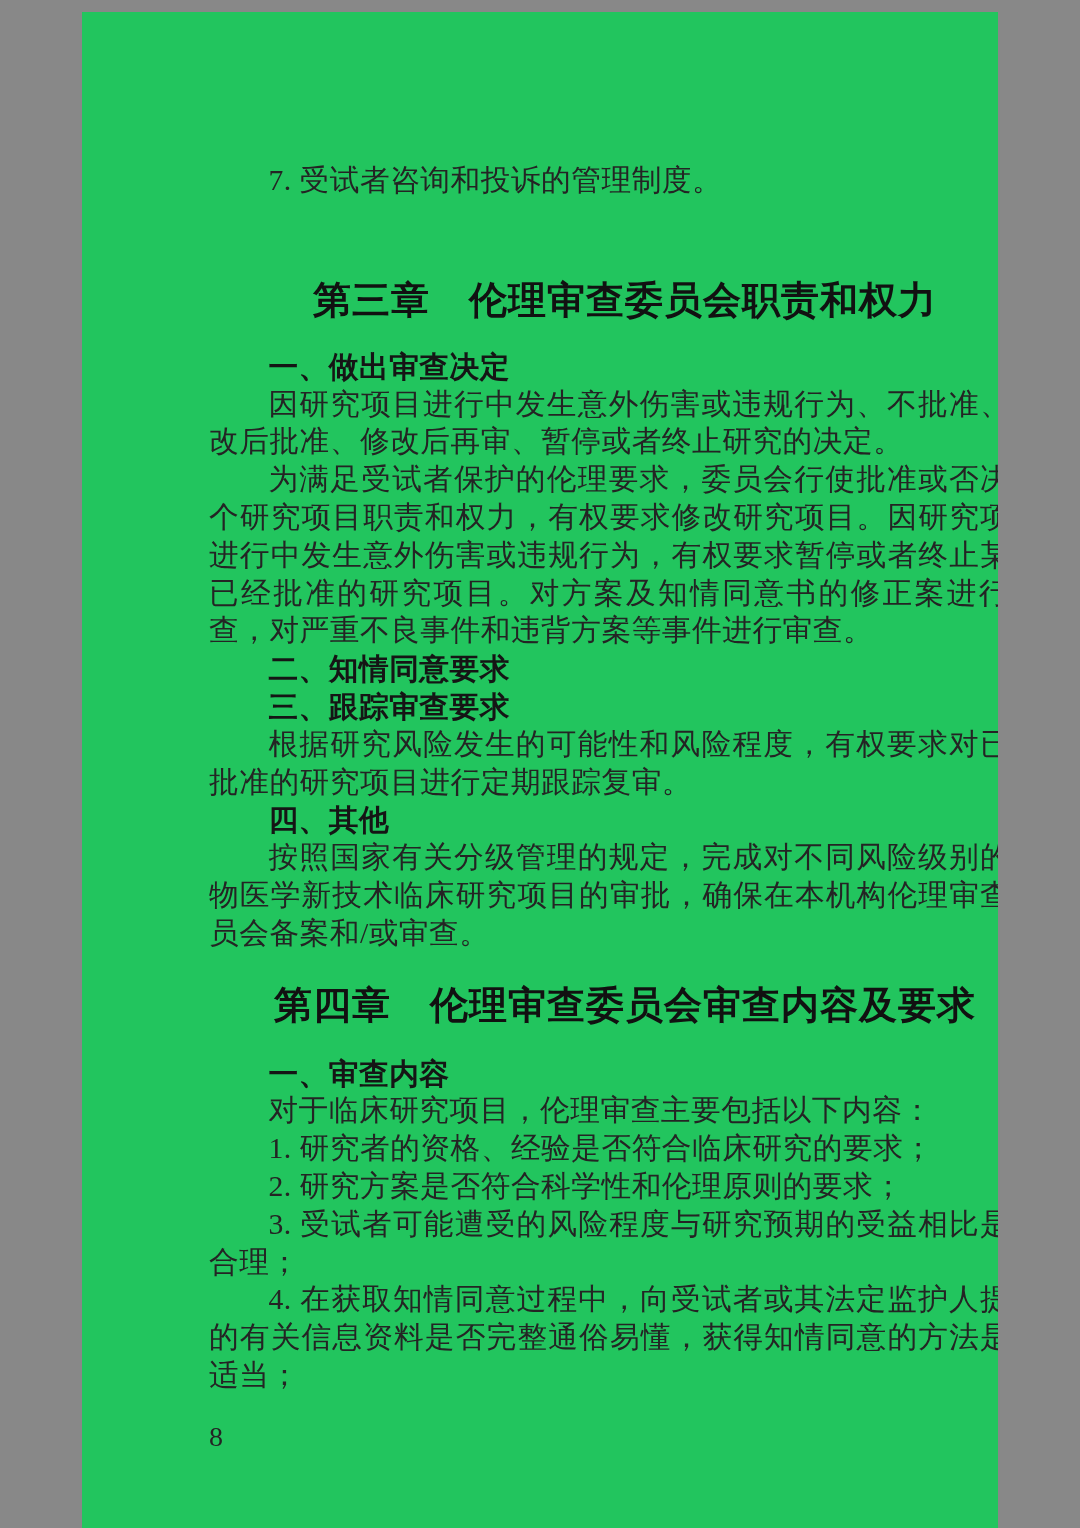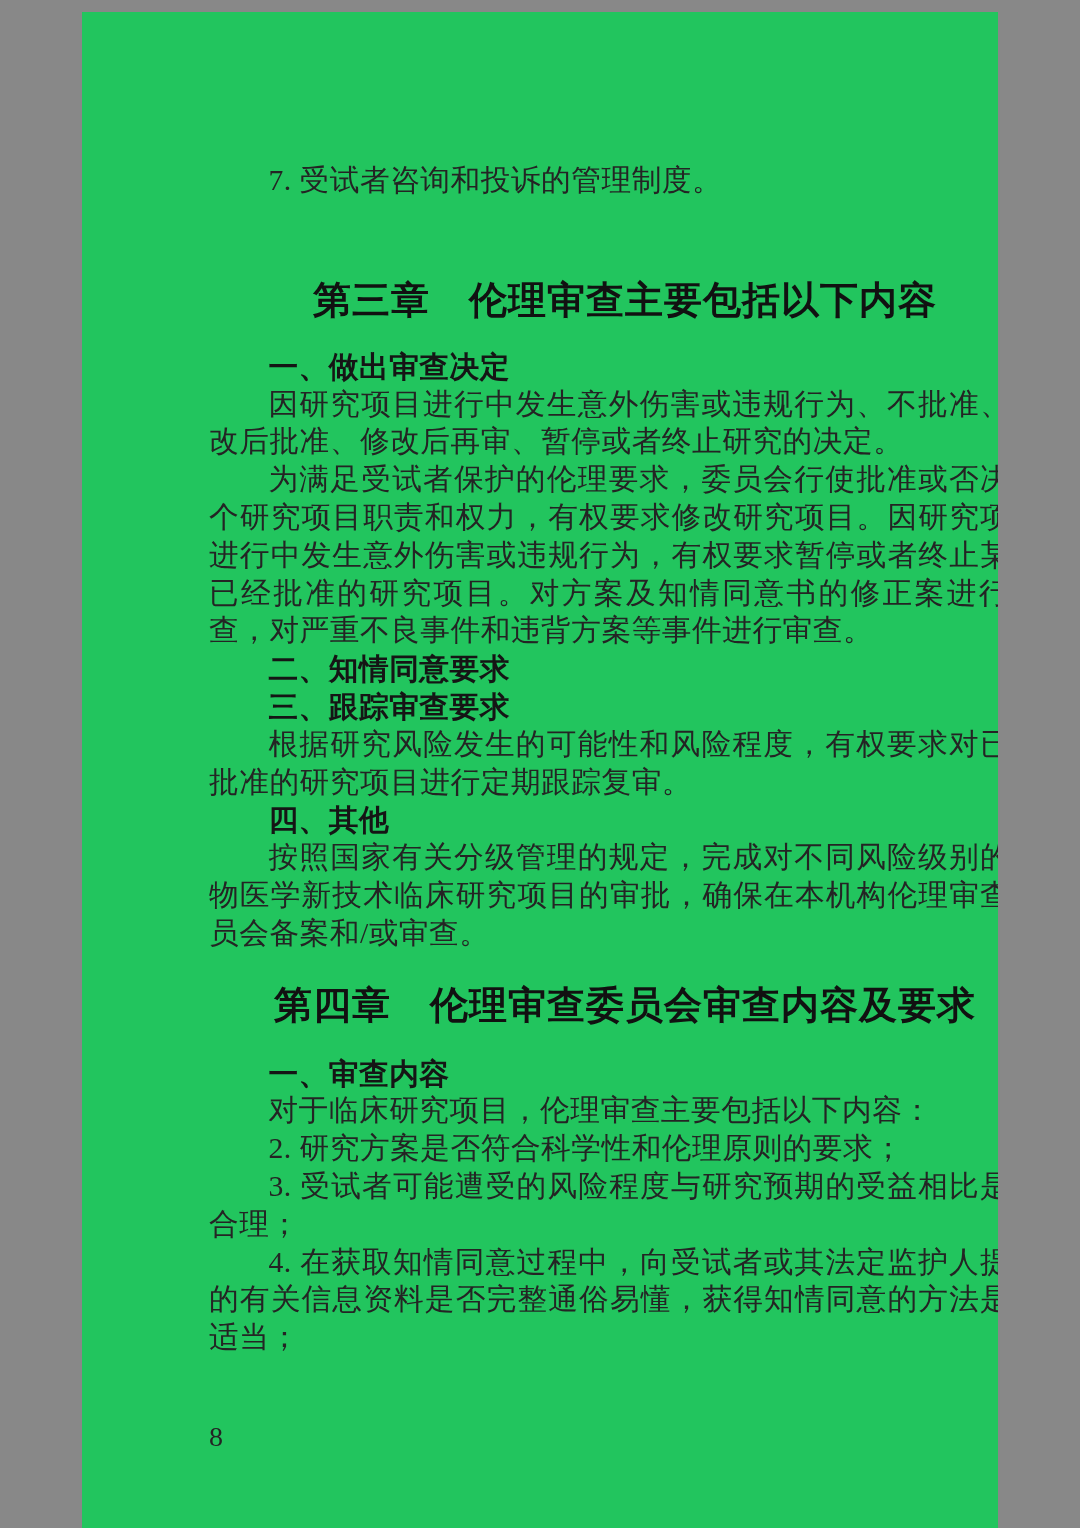--- a/index.html
+++ b/index.html
@@ -65,21 +65,21 @@
   }
 </style>
 </head>
 <body>
 
 <div class="page">
   <div class="content">
 
     <p class="para first">7. 受试者咨询和投诉的管理制度。</p>
 
-    <h1 class="chapter-heading ch3">第三章　伦理审查主要包括以下内容</h1>
+    <h1 class="chapter-heading ch3">第三章　伦理审查委员会职责和权力</h1>
 
     <h2 class="section-heading s1">一、做出审查决定</h2>
 
     <p class="para">因研究项目进行中发生意外伤害或违规行为、不批准、修改后批准、修改后再审、暂停或者终止研究的决定。</p>
 
     <p class="para">为满足受试者保护的伦理要求，委员会行使批准或否决某个研究项目职责和权力，有权要求修改研究项目。因研究项目进行中发生意外伤害或违规行为，有权要求暂停或者终止某个已经批准的研究项目。对方案及知情同意书的修正案进行审查，对严重不良事件和违背方案等事件进行审查。</p>
 
     <h2 class="section-heading">二、知情同意要求</h2>
 
 
@@ -90,20 +90,21 @@
     <h2 class="section-heading">四、其他</h2>
 
     <p class="para">按照国家有关分级管理的规定，完成对不同风险级别的生物医学新技术临床研究项目的审批，确保在本机构伦理审查委员会备案和/或审查。</p>
 
     <h1 class="chapter-heading ch4">第四章　伦理审查委员会审查内容及要求</h1>
 
     <h2 class="section-heading s5">一、审查内容</h2>
 
     <p class="para">对于临床研究项目，伦理审查主要包括以下内容：</p>
 
+    <p class="para">1. 研究者的资格、经验是否符合临床研究的要求；</p>
 
     <p class="para">2. 研究方案是否符合科学性和伦理原则的要求；</p>
 
     <p class="para">3. 受试者可能遭受的风险程度与研究预期的受益相比是否合理；</p>
 
     <p class="para">4. 在获取知情同意过程中，向受试者或其法定监护人提供的有关信息资料是否完整通俗易懂，获得知情同意的方法是否适当；</p>
 
   </div>
 
   <div class="page-number">8</div>

